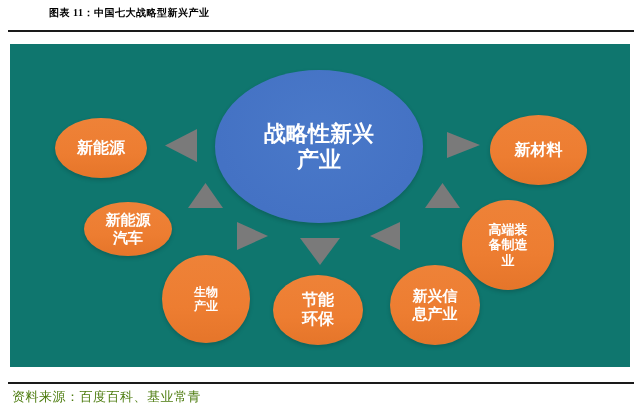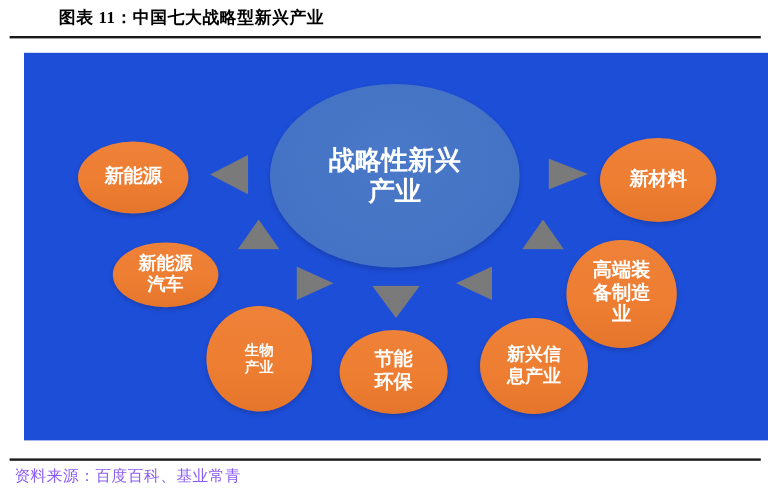--- a/index.html
+++ b/index.html
@@ -4,53 +4,53 @@
 <style>
   * { margin: 0; padding: 0; box-sizing: border-box; }
   html, body { width: 640px; height: 407px; background: #ffffff; overflow: hidden; }
   .page {
     position: relative; width: 640px; height: 407px; background: #ffffff;
     font-family: "Liberation Sans", "DejaVu Sans", sans-serif;
   }
   .title {
     position: absolute; left: 10px; top: 6px;
     font-family: "Liberation Serif", "DejaVu Serif", serif;
-    font-weight: bold; font-size: 14px; color: #000000; letter-spacing: 0.5px; padding-left: 39px;
+    font-weight: bold; font-size: 10px; color: #000000; letter-spacing: 0.5px; padding-left: 39px;
   }
   .rule { position: absolute; left: 8px; width: 626px; background: #1a1a1a; }
   .rule-top { top: 30px; height: 2px; }
   .rule-bottom { top: 382px; height: 2px; }
   .source {
     position: absolute; left: 12px; top: 388px;
     font-family: "Liberation Serif", "DejaVu Serif", serif;
-    font-size: 13px; color: #8b5cf6; letter-spacing: 0.5px;
+    font-size: 13px; color: #4d7c0f; letter-spacing: 0.5px;
   }
   .panel {
-    position: absolute; left: 20px; top: 44px; width: 620px; height: 323px;
-    background: #1d4ed8;
+    position: absolute; left: 10px; top: 44px; width: 620px; height: 323px;
+    background: #0f766e;
   }
   .ellipse {
     position: absolute; border-radius: 50%;
     display: flex; align-items: center; justify-content: center;
     text-align: center; color: #ffffff; font-weight: bold;
     white-space: pre-line; line-height: 1.18;
     box-shadow: 0 2px 4px rgba(0,0,0,0.18);
   }
   .center-ellipse {
     left: 205px; top: 26px; width: 208px; height: 153px;
     background: radial-gradient(ellipse at 50% 40%, #4a79c9 0%, #4472c4 70%);
     font-size: 22px;
   }
   .node { background: linear-gradient(180deg, #ee8238 0%, #ed7d31 60%, #e5752a 100%); }
   .n1 { left: 45px;  top: 74px;  width: 92px; height: 60px; font-size: 16px; }
   .n2 { left: 74px;  top: 158px; width: 88px; height: 54px; font-size: 15px; }
   .n3 { left: 152px; top: 211px; width: 88px; height: 88px; font-size: 12px; }
   .n4 { left: 263px; top: 231px; width: 90px; height: 70px; font-size: 16px; }
   .n5 { left: 380px; top: 221px; width: 90px; height: 80px; font-size: 15px; }
-  .n6 { left: 452px; top: 156px; width: 92px; height: 90px; font-size: 16px; }
+  .n6 { left: 452px; top: 156px; width: 92px; height: 90px; font-size: 13px; }
   .n7 { left: 480px; top: 71px;  width: 97px; height: 70px; font-size: 16px; text-align: right; }
   .tri { position: absolute; background: #7a7a7a; }
   .tri-left  { clip-path: polygon(100% 0, 100% 100%, 0 50%); }
   .tri-right { clip-path: polygon(0 0, 100% 50%, 0 100%); }
   .tri-up    { clip-path: polygon(50% 0, 100% 100%, 0 100%); }
   .tri-down  { clip-path: polygon(0 0, 100% 0, 50% 100%); }
   .tA { left: 155px; top: 85px;  width: 32px; height: 33px; }
   .tB { left: 178px; top: 139px; width: 35px; height: 25px; }
   .tC { left: 227px; top: 178px; width: 31px; height: 28px; }
   .tD { left: 290px; top: 194px; width: 40px; height: 27px; }

